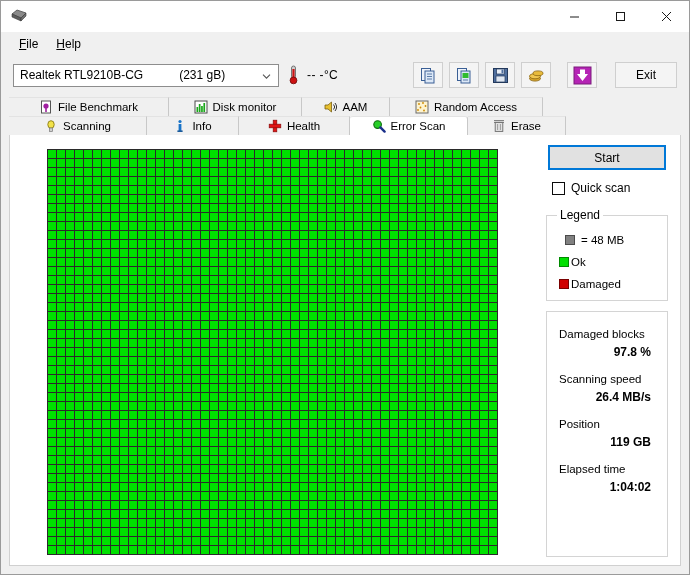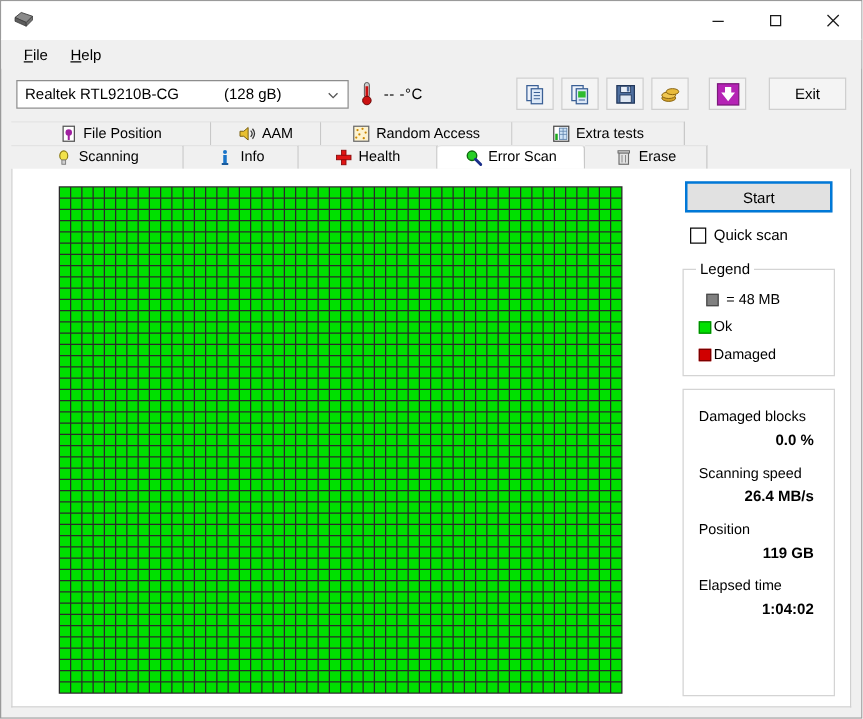--- a/index.html
+++ b/index.html
@@ -311,21 +311,21 @@
   </div>
 
   <div class="menubar">
     <div class="menuitem"><u>F</u><span>ile</span></div>
     <div class="menuitem"><u>H</u><span>elp</span></div>
   </div>
 
   <div class="toolbar">
     <div class="drive-select">
       <span class="drive-name">Realtek RTL9210B-CG</span>
-      <span class="drive-cap">(128 gB)</span>
+      <span class="drive-cap">(231 gB)</span>
       <span class="drive-arrow">
         <svg width="9" height="9" viewBox="0 0 9 9">
             <polyline points="1,3 4.5,6.5 8,3" fill="none" stroke="#555" stroke-width="1.1"></polyline>
           </svg>
       </span>
     </div>
 
     <div class="temp-wrap">
       <span class="thermo">
         <svg width="11" height="20" viewBox="0 0 11 20">
@@ -385,21 +385,33 @@
   <div class="tabstrip">
     <div class="tabrow row1" id="tabrow1">
         <div class="tab" style="width: 160px;">
           <span>
             <svg class="ticon" width="14" height="14" viewBox="0 0 14 14">
               <rect x="2.5" y="1" width="9" height="12" fill="#fff" stroke="#555" stroke-width="1"></rect>
                 <circle cx="7" cy="6" r="2.6" fill="#a020a0"></circle>
               <rect x="6.2" y="8" width="1.6" height="4" fill="#a020a0"></rect>
             </svg>
           </span>
-          <span>File Position</span>
+          <span>File Benchmark</span>
+        </div>
+        <div class="tab" style="width: 133px;">
+          <span>
+            <svg class="ticon" width="14" height="14" viewBox="0 0 14 14">
+              <rect x="1" y="1" width="12" height="12" fill="#fff" stroke="#4a4a4a" stroke-width="1"></rect>
+                <rect x="2.5" y="7" width="1.7" height="5" fill="#1aa81a"></rect>
+              <rect x="4.8" y="4" width="1.7" height="8" fill="#1aa81a"></rect>
+                <rect x="7.1" y="6" width="1.7" height="6" fill="#1aa81a"></rect>
+              <rect x="9.4" y="3" width="1.7" height="9" fill="#1aa81a"></rect>
+            </svg>
+          </span>
+          <span>Disk monitor</span>
         </div>
         <div class="tab" style="width: 88px;">
           <span>
             <svg class="ticon" width="14" height="14" viewBox="0 0 14 14">
               <polygon points="1,5 4,5 7.5,2 7.5,12 4,9 1,9" fill="#e8c030" stroke="#7a6010" stroke-width="0.8"></polygon>
                 <path d="M9.5 4.5 Q12 7 9.5 9.5" fill="none" stroke="#333" stroke-width="1"></path>
                 <path d="M11 3 Q14.2 7 11 11" fill="none" stroke="#333" stroke-width="1"></path>
             </svg>
           </span>
           <span>AAM</span>
@@ -410,33 +422,20 @@
               <rect x="1" y="1" width="12" height="12" fill="#fdf3cf" stroke="#6a6a6a" stroke-width="1"></rect>
                 <circle cx="4" cy="4" r="0.9" fill="#cc8800"></circle>
               <circle cx="8" cy="3" r="0.9" fill="#cc8800"></circle>
                 <circle cx="10.5" cy="6" r="0.9" fill="#cc8800"></circle>
               <circle cx="5.5" cy="7.5" r="0.9" fill="#cc8800"></circle>
                 <circle cx="3" cy="10" r="0.9" fill="#cc8800"></circle>
               <circle cx="9" cy="10.5" r="0.9" fill="#cc8800"></circle>
             </svg>
           </span>
           <span>Random Access</span>
-        </div>
-        <div class="tab" style="width: 138px;">
-          <span>
-            <svg class="ticon" width="14" height="14" viewBox="0 0 14 14">
-              <rect x="1" y="1" width="12" height="12" fill="#fff" stroke="#4a4a4a" stroke-width="1"></rect>
-                <rect x="2.2" y="7" width="2" height="5" fill="#1aa81a"></rect>
-                <rect x="5.5" y="2.5" width="6" height="9" fill="#cfe3f5" stroke="#5a7fa8" stroke-width="0.7"></rect>
-                <line x1="5.5" y1="5" x2="11.5" y2="5" stroke="#5a7fa8" stroke-width="0.6"></line>
-                <line x1="5.5" y1="7.5" x2="11.5" y2="7.5" stroke="#5a7fa8" stroke-width="0.6"></line>
-                <line x1="8.5" y1="2.5" x2="8.5" y2="11.5" stroke="#5a7fa8" stroke-width="0.6"></line>
-            </svg>
-          </span>
-          <span>Extra tests</span>
         </div>
       </div>
     <div class="tabrow row2" id="tabrow2">
         <div class="tab" style="width: 138px;">
           <span>
             <svg class="ticon" width="14" height="14" viewBox="0 0 14 14">
               <ellipse cx="7" cy="5.5" rx="3.2" ry="3.8" fill="#f2e24a" stroke="#8a7a10" stroke-width="0.9"></ellipse>
                 <rect x="5.5" y="9" width="3" height="3.4" fill="#cfcfcf" stroke="#777" stroke-width="0.7"></rect>
             </svg>
           </span>
@@ -2762,21 +2761,21 @@
         </div>
         <div class="legend-row">
           <span class="sw red"></span>
           <span class="legend-txt tight">Damaged</span>
         </div>
       </fieldset>
 
       <div class="statbox" id="statbox">
           <div class="stat">
             <div class="stat-label">Damaged blocks</div>
-            <div class="stat-value">0.0 %</div>
+            <div class="stat-value">97.8 %</div>
           </div>
           <div class="stat">
             <div class="stat-label">Scanning speed</div>
             <div class="stat-value">26.4 MB/s</div>
           </div>
           <div class="stat">
             <div class="stat-label">Position</div>
             <div class="stat-value">119 GB</div>
           </div>
           <div class="stat">

